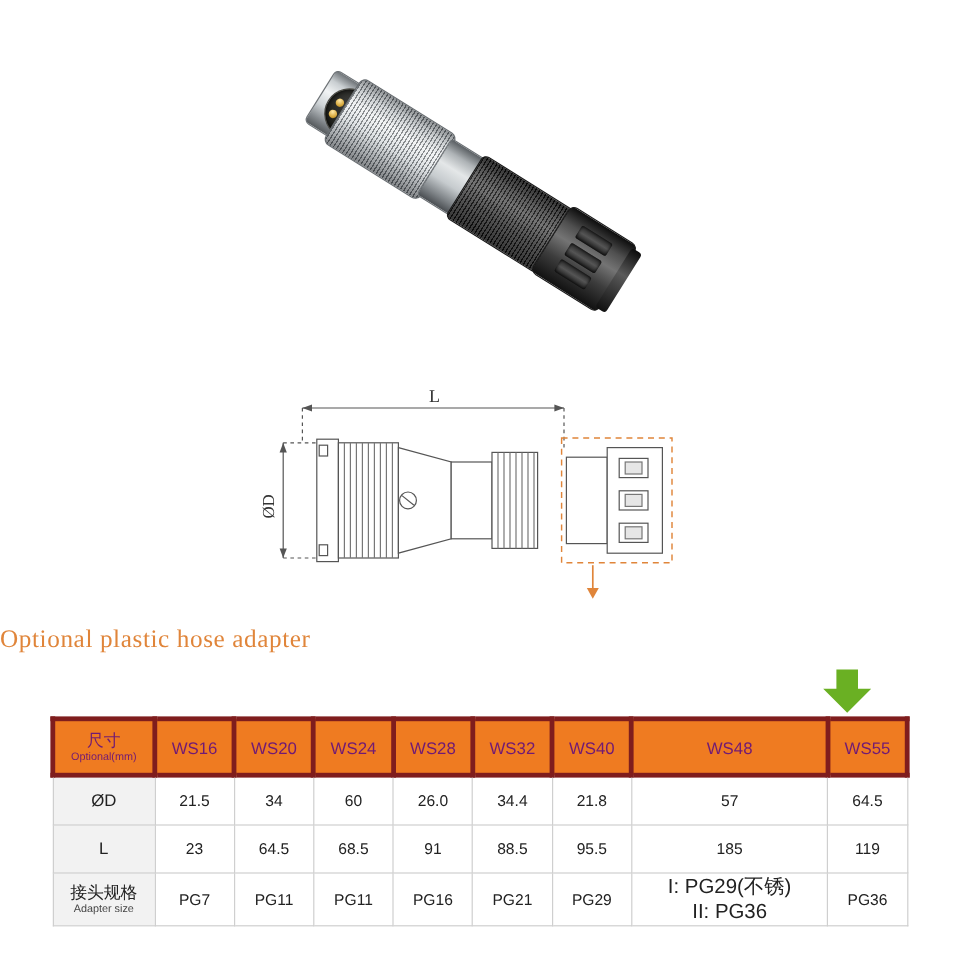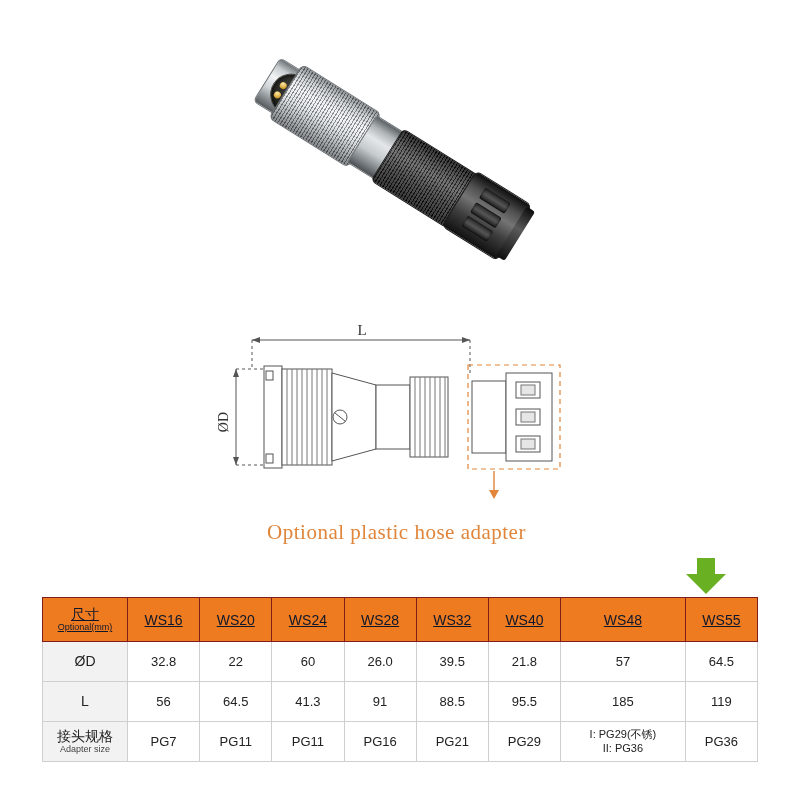--- a/index.html
+++ b/index.html
@@ -121,21 +121,21 @@
   
   .drawing-area {
     position: absolute;
     left: 0; top: 315px;
     width: 800px; height: 250px;
   }
   .caption {
     position: absolute;
     left: 0; top: 520px;
     width: 793px;
-    text-align: center;
+    text-align: left;
     font-family: "Liberation Serif", serif;
     font-size: 21px;
     color: #e0853a;
     letter-spacing: .5px;
   }
 
   
   .down-arrow {
     position: absolute;
     left: 684px; top: 556px;
@@ -153,42 +153,41 @@
   }
   .spec-table th, .spec-table td {
     border: 1px solid #cfcfcf;
     text-align: center;
     vertical-align: middle;
     padding: 0;
     height: 39px;
   }
   .spec-table thead th {
     background: #ef7b21;
-    color: #0f172a;
-    border: 1px solid #7f1d1d;
+    color: #701a75;
+    border: 4px solid #7f1d1d;
     font-size: 14px;
     font-weight: normal;
     height: 43px;
-    text-decoration: underline;
   }
   .spec-table thead th.first {
     background: #ef7b21;
     line-height: 1.12;
   }
   .hdr-cn { font-size: 14px; display:block; }
   .hdr-en { font-size: 9px; display:block; }
   .spec-table tbody td.rowhdr {
     background: #f2f2f2;
     color: #222;
     line-height: 1.12;
     width: 84px;
   }
   .rh-cn { font-size: 14px; display:block; }
   .rh-en { font-size: 9px; display:block; color:#444; }
-  .two-line { font-size: 11px; line-height: 1.25; }
+  .two-line { font-size: 17px; line-height: 1.25; }
 </style>
 </head>
 <body>
 
 <div class="photo-area">
   <div class="connector">
     <div class="conn-body">
       <div class="nose"></div>
       <div class="pins-face">
         <div class="pin" style="left:16px; top:5px;"></div>
@@ -307,36 +306,36 @@
       <th>WS40</th>
       <th>WS48</th>
       <th>WS55</th>
     </tr>
   </thead>
   <tbody>
     <tr>
       <td class="rowhdr">
         <span class="rh-cn">ØD</span>
       </td>
-      <td>32.8</td>
-      <td>22</td>
+      <td>21.5</td>
+      <td>34</td>
       <td>60</td>
       <td>26.0</td>
-      <td>39.5</td>
+      <td>34.4</td>
       <td>21.8</td>
       <td>57</td>
       <td>64.5</td>
     </tr>
     <tr>
       <td class="rowhdr">
         <span class="rh-cn">L</span>
       </td>
-      <td>56</td>
+      <td>23</td>
       <td>64.5</td>
-      <td>41.3</td>
+      <td>68.5</td>
       <td>91</td>
       <td>88.5</td>
       <td>95.5</td>
       <td>185</td>
       <td>119</td>
     </tr>
     <tr>
       <td class="rowhdr">
         <span class="rh-cn">接头规格</span>
         <span class="rh-en">Adapter size</span>

